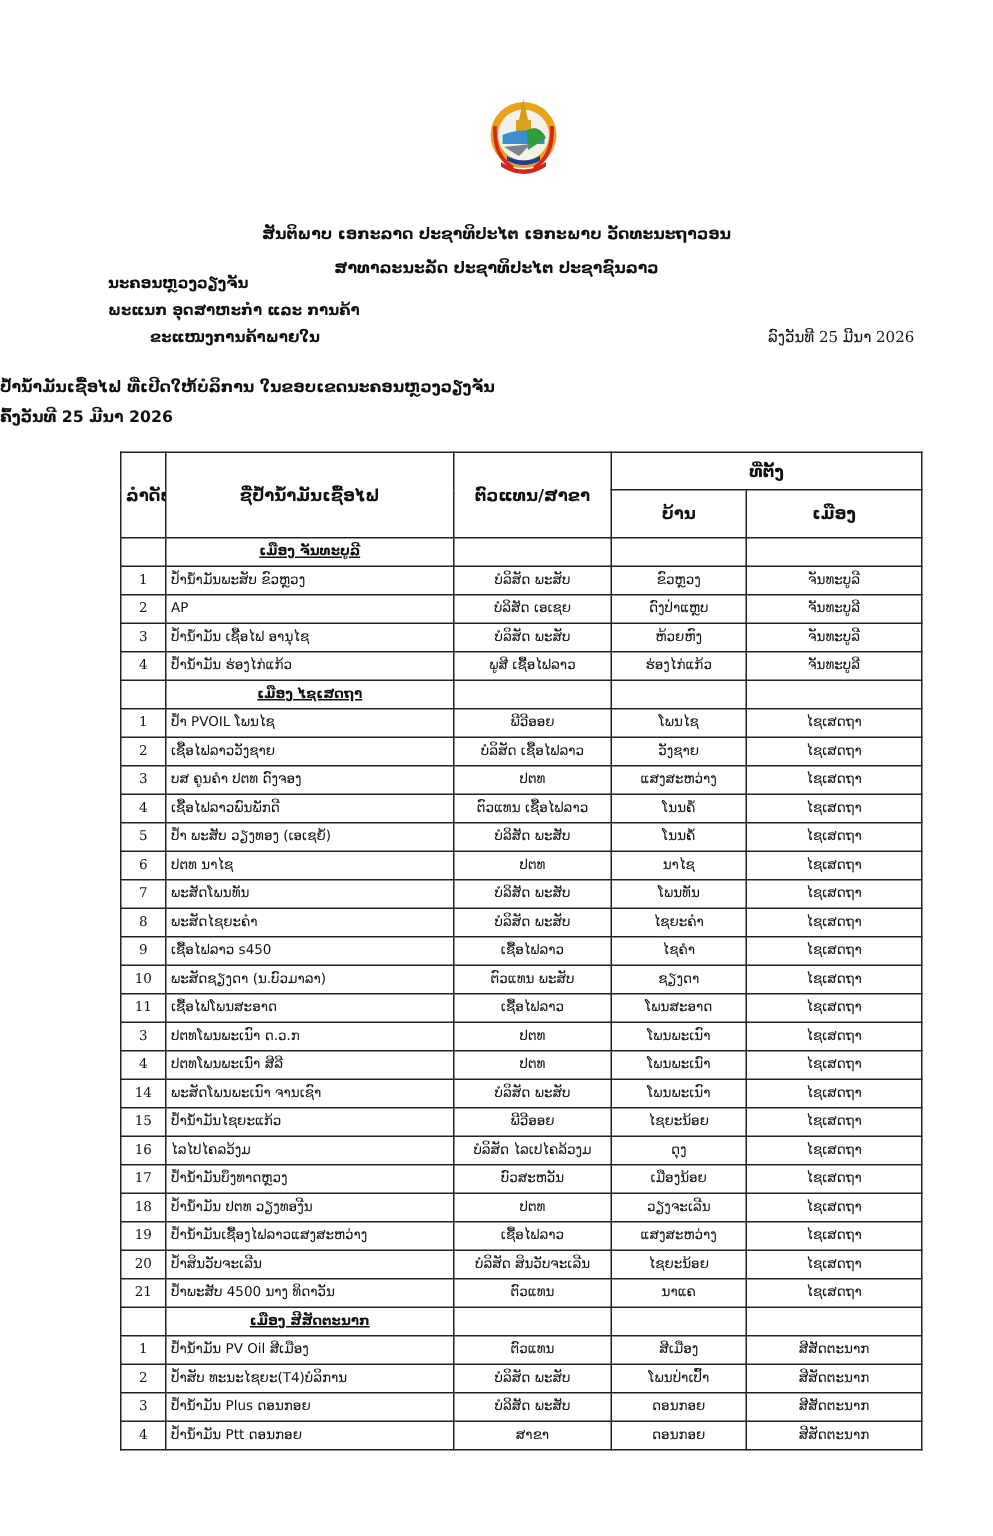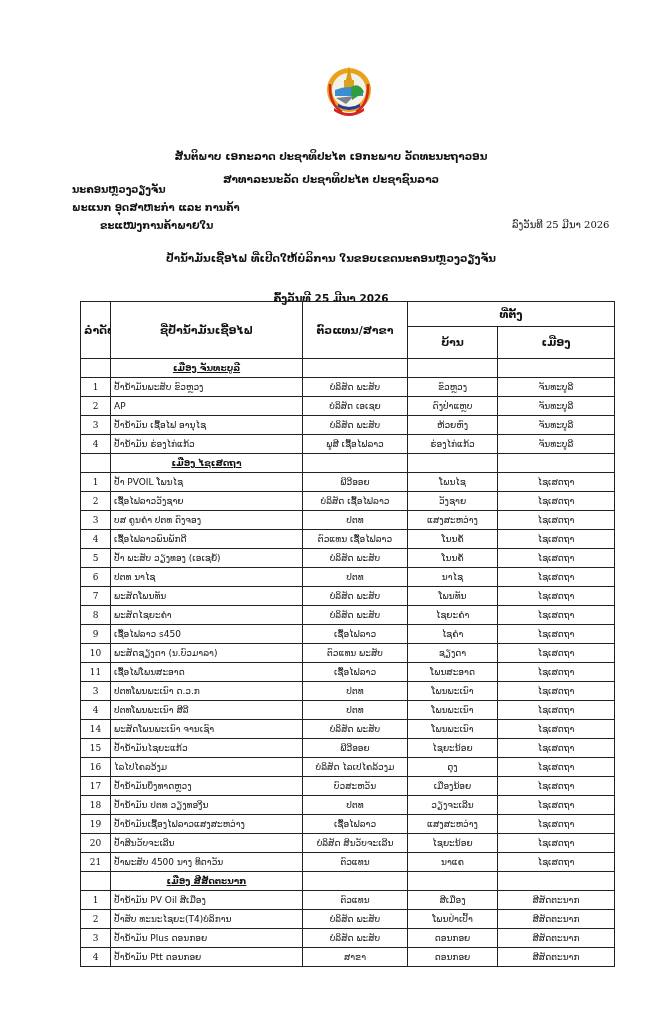--- a/index.html
+++ b/index.html
@@ -5,22 +5,22 @@
   html, body { margin:0; padding:0; background:#ffffff; }
   body { width:662px; height:1024px; position:relative; overflow:hidden;
          font-family:"DejaVu Sans", sans-serif; color:#111; }
   .emblem { position:absolute; left:324px; top:60px; width:50px; height:62px; }
   .motto { position:absolute; left:0; width:662px; text-align:center; font-weight:bold; font-size:10.5px; }
   .motto1 { top:130px;margin-top:43px; }
   .motto2 { top:150px; }
   .org { position:absolute; left:72px; font-weight:bold; font-size:10px; }
   .org1 { top:184px; } .org2 { top:202px; } .org3 { top:220px;margin-left:28px; }
   .date { position:absolute; left:512px; top:219px; font-size:10px; font-family:"DejaVu Serif", serif; }
-  .title { position:absolute; left:0; width:662px; text-align:center; font-weight:bold; font-size:10.5px; }
-  .title1 { top:252px; } .title2 { top:272px;margin-top:20px; }
+  .title { position:absolute; left:0; width:662px; font-weight:bold; font-size:10.5px; }
+  .title1 { top:252px; } .title2 { top:272px; }
   table { position:absolute; left:80px; top:301px; width:534px; border-collapse:collapse;
           font-size:9px; table-layout:fixed; }
   th, td { border:1px solid #222; padding:0 3px; height:18px; white-space:nowrap; overflow:hidden; }
   th { font-weight:bold; font-size:11px; text-align:center; }
   thead tr.h1 th { height:24px; }
   thead tr.h2 th { height:31px; }
   td.num { text-align:center; font-family:"DejaVu Serif", serif; }
   td.c { text-align:center; }
   td.section { text-align:center; font-weight:bold; text-decoration:underline; }
   table { border:1.5px solid #111; }

